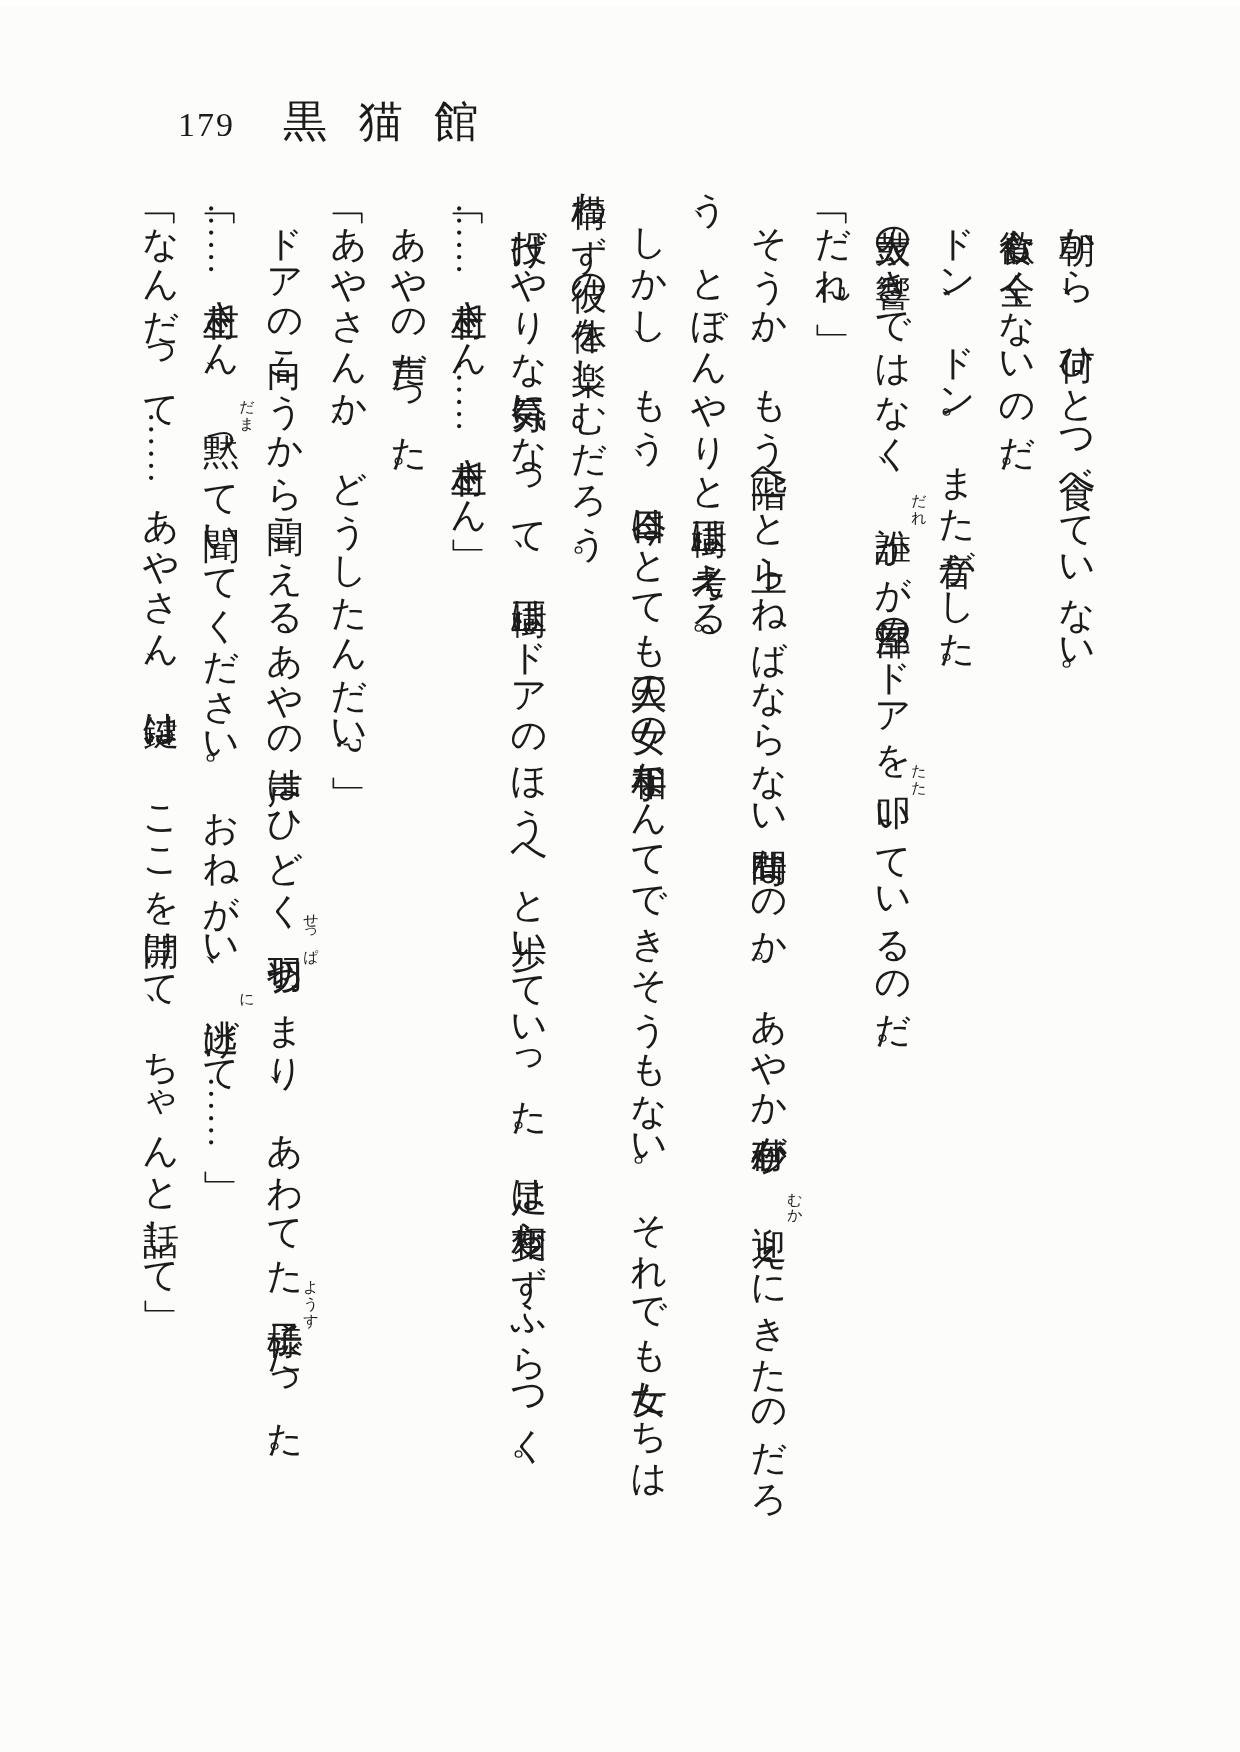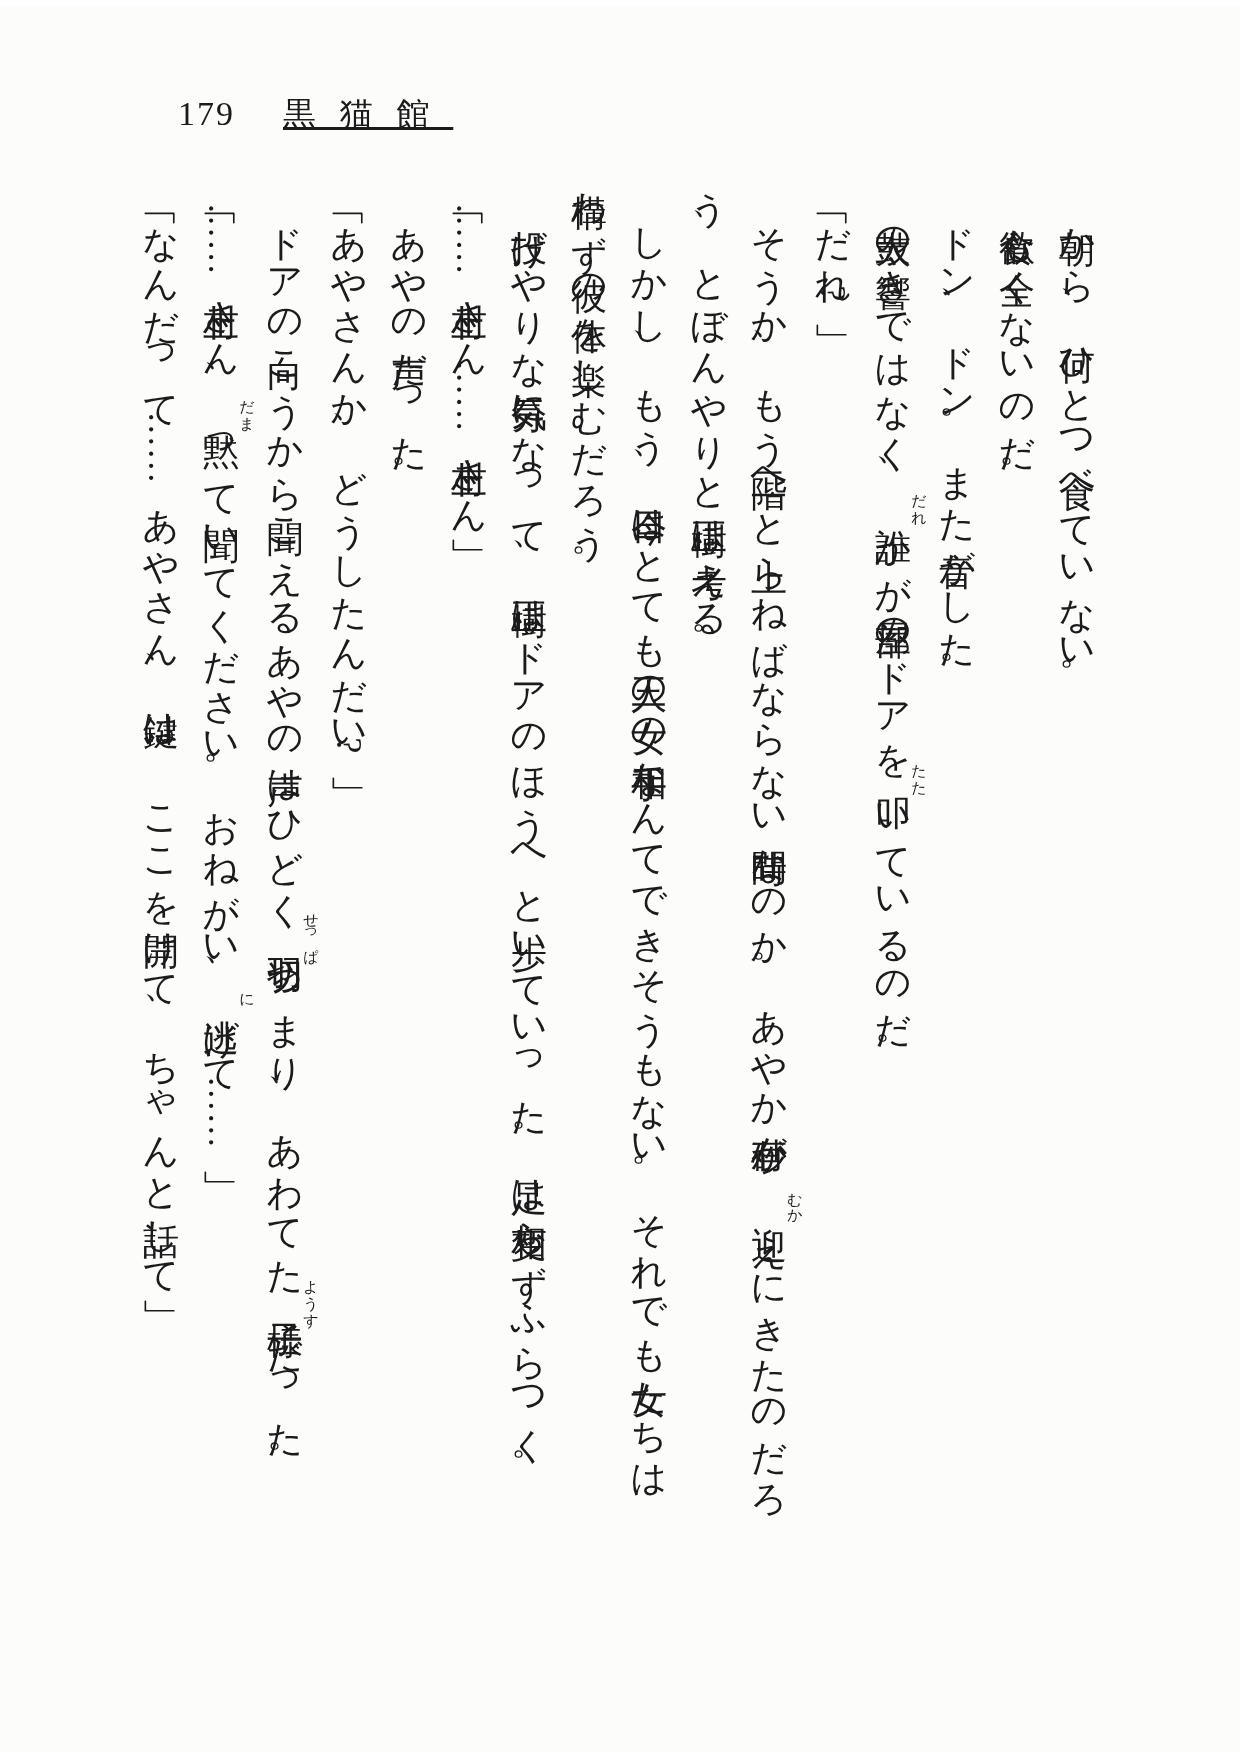--- a/index.html
+++ b/index.html
@@ -19,24 +19,23 @@
     left: 178px;
     display: flex;
     align-items: baseline;
     white-space: nowrap;
   }
   .page-number {
     font-size: 34px;
     letter-spacing: 2px;
   }
   .book-title {
-    font-size: 33px;
+    font-size: 44px;
     margin-left: 48px;
     letter-spacing: 0.72em;
-    text-decoration: underline;
   }
   .body-text {
     position: absolute;
     top: 160px;
     right: 133px;
     height: 1580px;
     writing-mode: vertical-rl;
     text-orientation: mixed;
     font-size: 36px;
     line-height: 60px;

